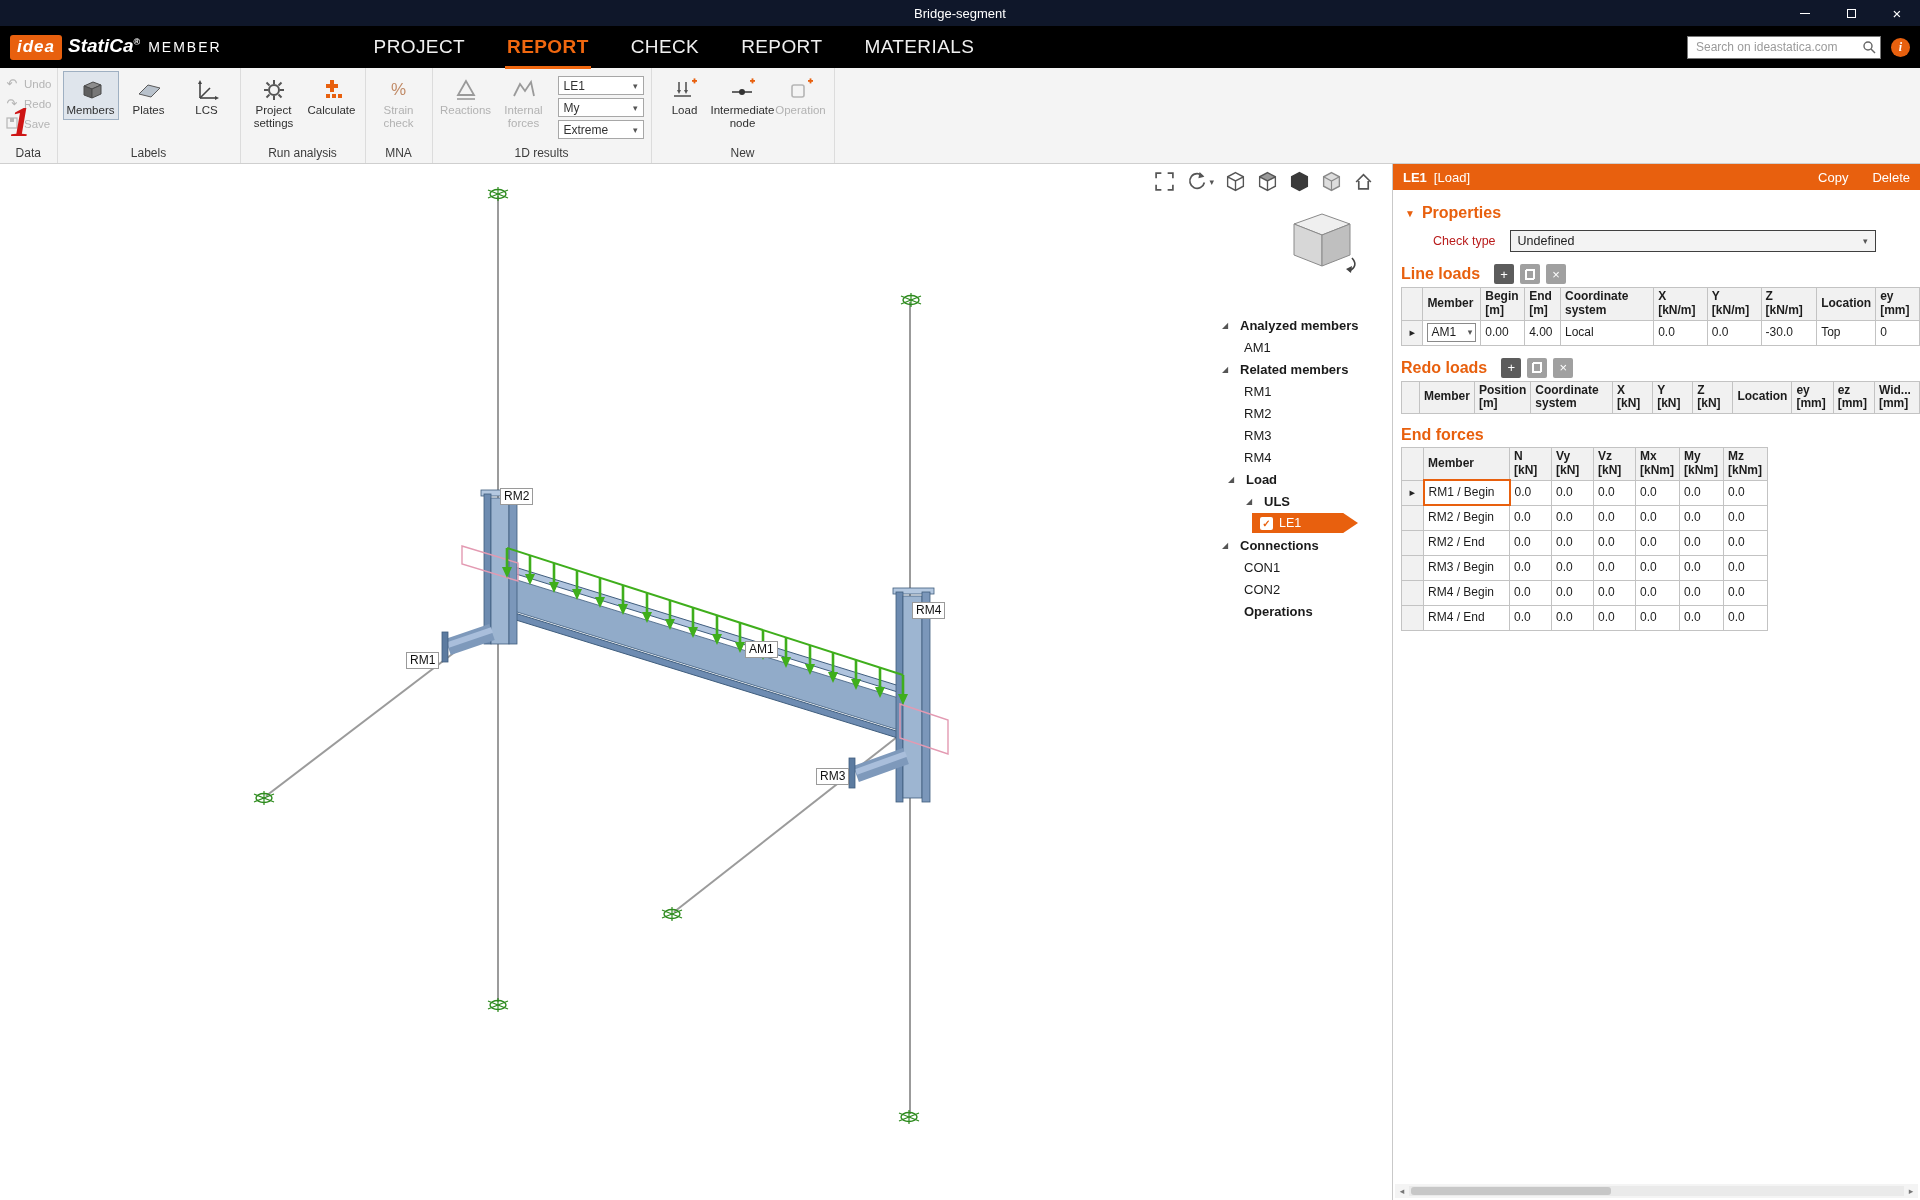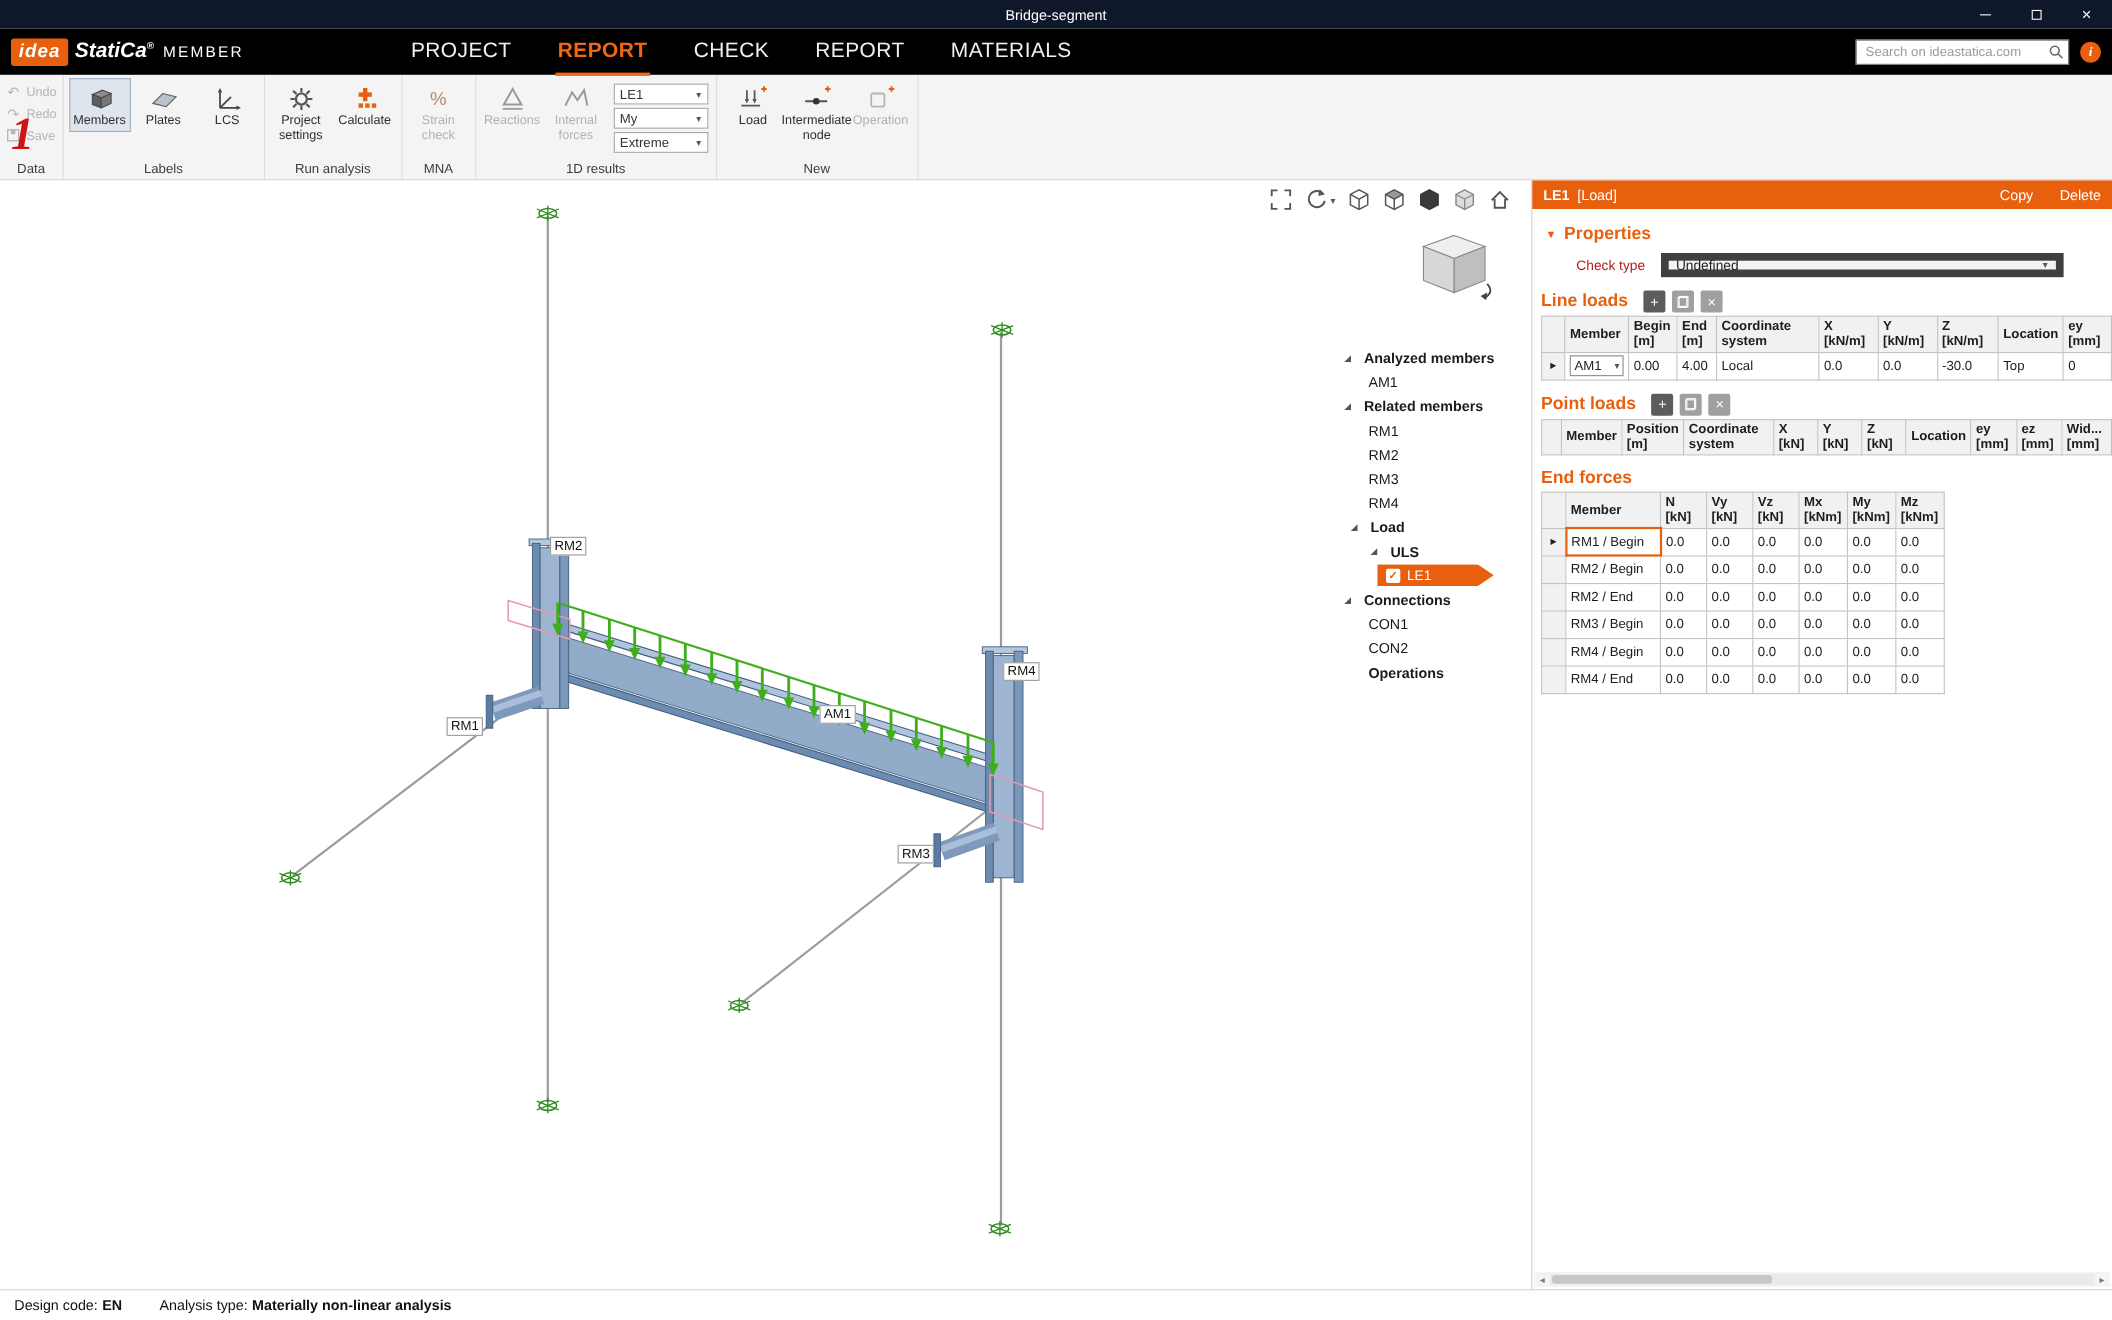--- a/index.html
+++ b/index.html
@@ -84,21 +84,21 @@
   .panel-header { height:26px; background:#e8600e; color:#fff; display:flex; align-items:center;
                   padding:0 10px; gap:7px; font-size:13px; flex:none; }
   .ph-title { font-weight:bold; }
   .ph-actions { margin-left:auto; display:flex; gap:24px; }
   .panel-body { flex:1; overflow:hidden; }
   .prop-head { display:flex; align-items:center; gap:7px; margin:14px 0 8px 12px; }
   .prop-head .tri { color:#e8600e; font-size:10px; }
   .pt, .sec-title { color:#e8600e; font-weight:bold; font-size:16px; }
   .check-row { display:flex; align-items:center; margin:2px 0 10px 40px; }
   .cr-label { color:#b91c1c; }
-  .dd { margin-left:14px; width:366px; height:22px; background:#f3f3f3; border:7px solid #404040;
+  .dd { margin-left:14px; width:366px; height:22px; background:#f3f3f3; border:1px solid #404040;
         display:flex; align-items:center; padding:0 7px; color:#222; }
   .dd .chev { margin-left:auto; }
   .sec-row { display:flex; align-items:center; gap:6px; margin:12px 0 3px 8px; }
   .sec-row .sec-title { margin-right:8px; }
   .sq-btn { width:20px; height:20px; border:none; color:#fff; font-size:13px; line-height:1;
             display:flex; align-items:center; justify-content:center; border-radius:2px; font-family:inherit; }
   .sq-btn.dark { background:#5c5c5c; }
   .sq-btn.mid { background:#a0a0a0; }
   .copy-glyph { position:relative; width:10px; height:11px; display:inline-block; }
   .copy-glyph::before { content:""; position:absolute; left:0; bottom:0; width:7px; height:8px; border:1px solid #fff; }
@@ -627,21 +627,21 @@
               <td>0.0</td>
               <td>0.0</td>
               <td>-30.0</td>
               <td>Top</td>
               <td>0</td>
             </tr>
           </tbody>
         </table>
 
         <div class="sec-row">
-          <span class="sec-title">Point loads</span>
+          <span class="sec-title">Redo loads</span>
           <button class="sq-btn dark">+</button>
           <button class="sq-btn mid">
               <i class="copy-glyph"></i>
             </button>
           <button class="sq-btn mid">×</button>
         </div>
         <table class="ptable">
           <colgroup>
             <col style="width:22px">
               <col style="width:54px">
@@ -766,22 +766,14 @@
       <div class="panel-hscroll">
         <span class="hs-arrow">◂</span>
         <div class="hs-track">
             <div class="hs-thumb"></div>
           </div>
         <span class="hs-arrow">▸</span>
       </div>
     </aside>
   </div>
 
-  <div class="statusbar">
-    <span>
-      <span>Design code:</span><b>EN</b>
-    </span>
-    <span>
-      <span>Analysis type:</span><b>Materially non-linear analysis</b>
-    </span>
-  </div>
 
 </div>
 
 </body></html>

